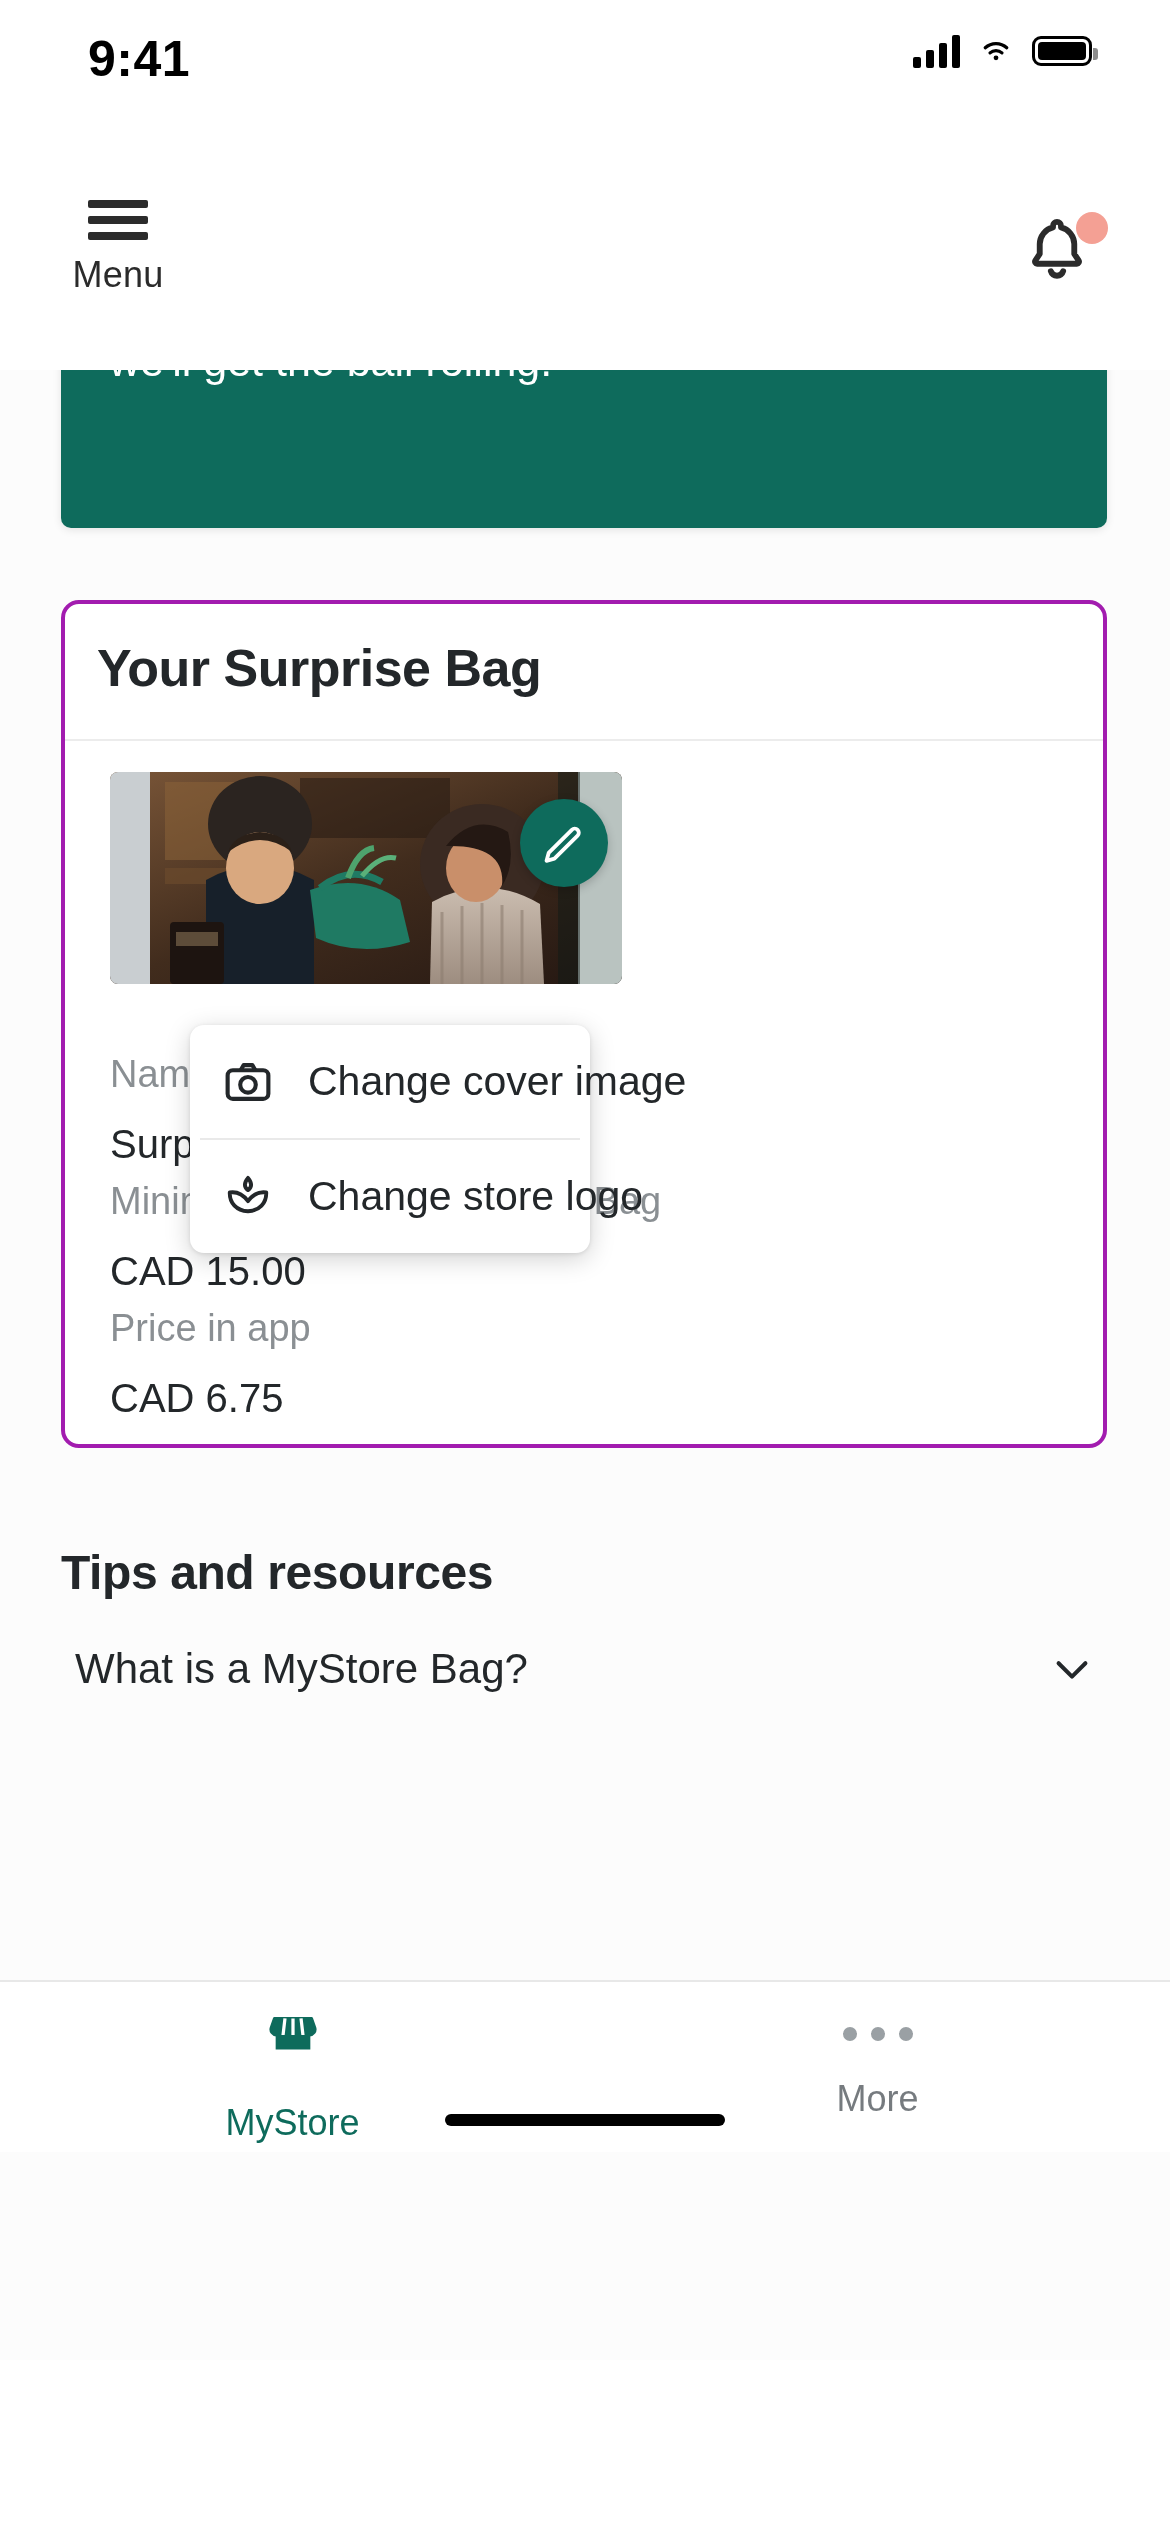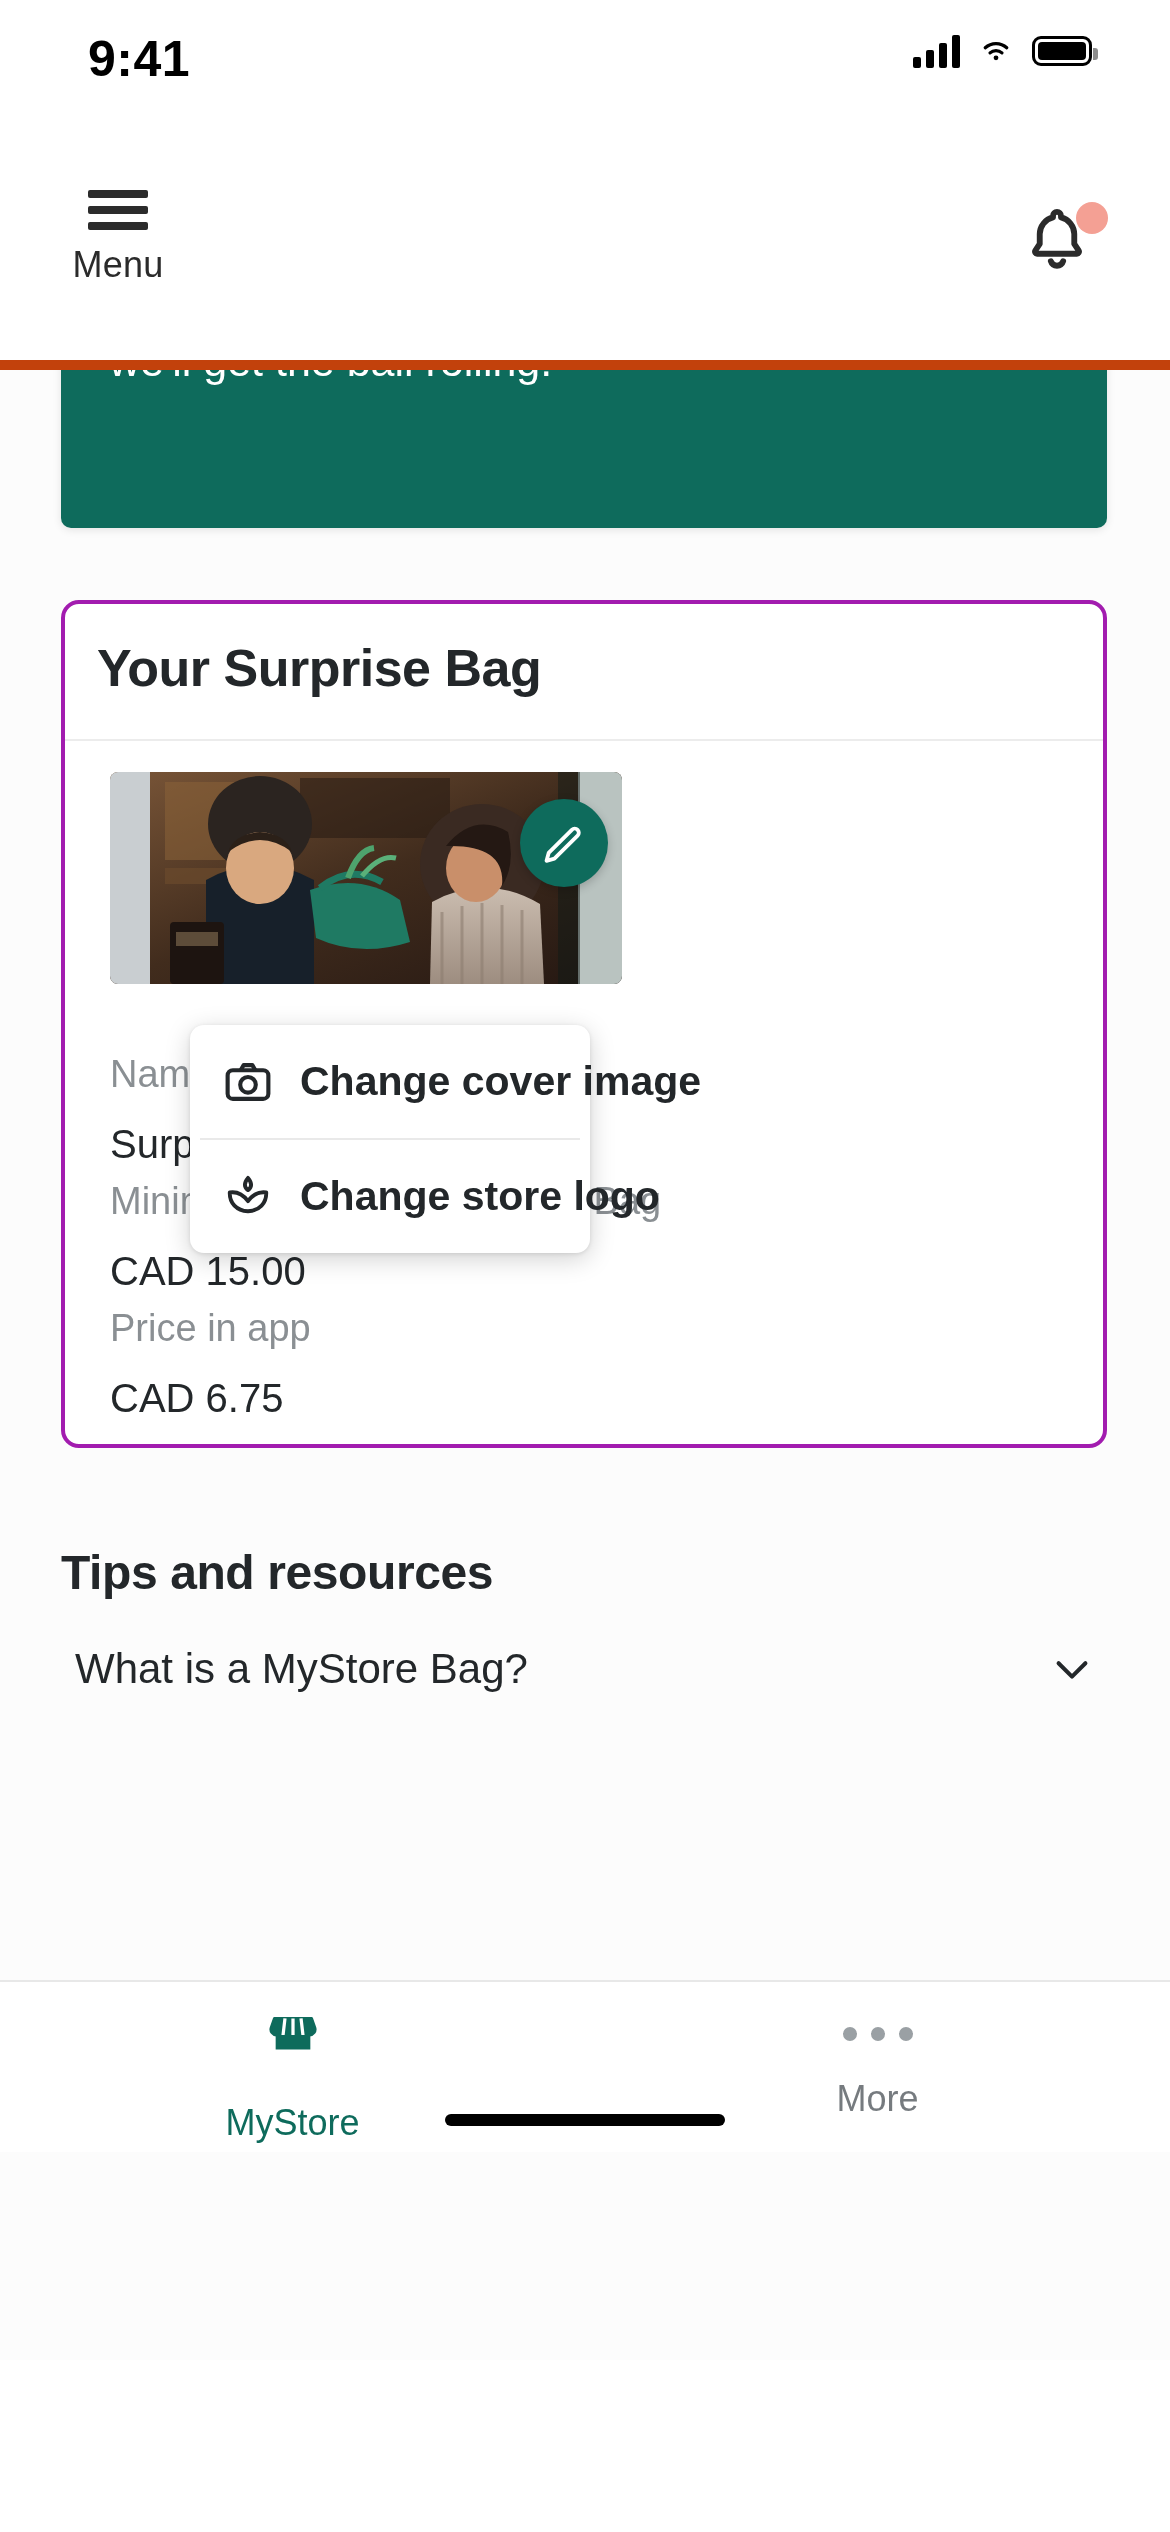--- a/index.html
+++ b/index.html
@@ -35,21 +35,21 @@
     border-radius:9px; padding:3px;
   }
   .batt::after {
     content:""; position:absolute; right:-9px; top:9px; width:5px; height:12px;
     background:#000; border-radius:0 3px 3px 0; opacity:.45;
   }
   .batt span { display:block; height:100%; background:#000; border-radius:4px; }
 
   
   .appheader {
-    position:absolute; top:128px; left:0; width:1170px; height:232px;
+    position:absolute; top:138px; left:0; width:1170px; height:232px;
     background:#ffffff; z-index:55;
   }
   .menu-btn {
     position:absolute; left:48px; top:62px; width:140px;
     display:flex; flex-direction:column; align-items:center; gap:0;
   }
   .burger { width:60px; height:40px; display:flex; flex-direction:column; justify-content:space-between; }
   .burger i { display:block; height:8px; background:#2b2b2b; border-radius:2px; }
   .menu-label {
     margin-top:14px; font-size:36px; color:#2b2b2b; letter-spacing:.2px;
@@ -123,21 +123,21 @@
     z-index:40;
   }
   .popup-item {
     position:relative; display:flex; align-items:center; height:113px; padding-left:30px;
   }
   .popup-item .pi-icon {
     width:56px; height:56px; display:flex; align-items:center; justify-content:center;
     flex:0 0 56px;
   }
   .popup-item .pi-label {
-    margin-left:24px; font-size:41px; color:#23272a; white-space:nowrap;font-weight:bold;
+    margin-left:32px; font-size:41px; color:#23272a; white-space:nowrap;
   }
   .popup-sep { height:2px; background:#e9e9e9; margin:0 10px; }
 
   
   .tabbar {
     position:absolute; left:0; bottom:0; width:1170px; height:172px;
     background:#ffffff; border-top:2px solid #e8e8e8; z-index:70;
     display:flex;
   }
   .tab {

